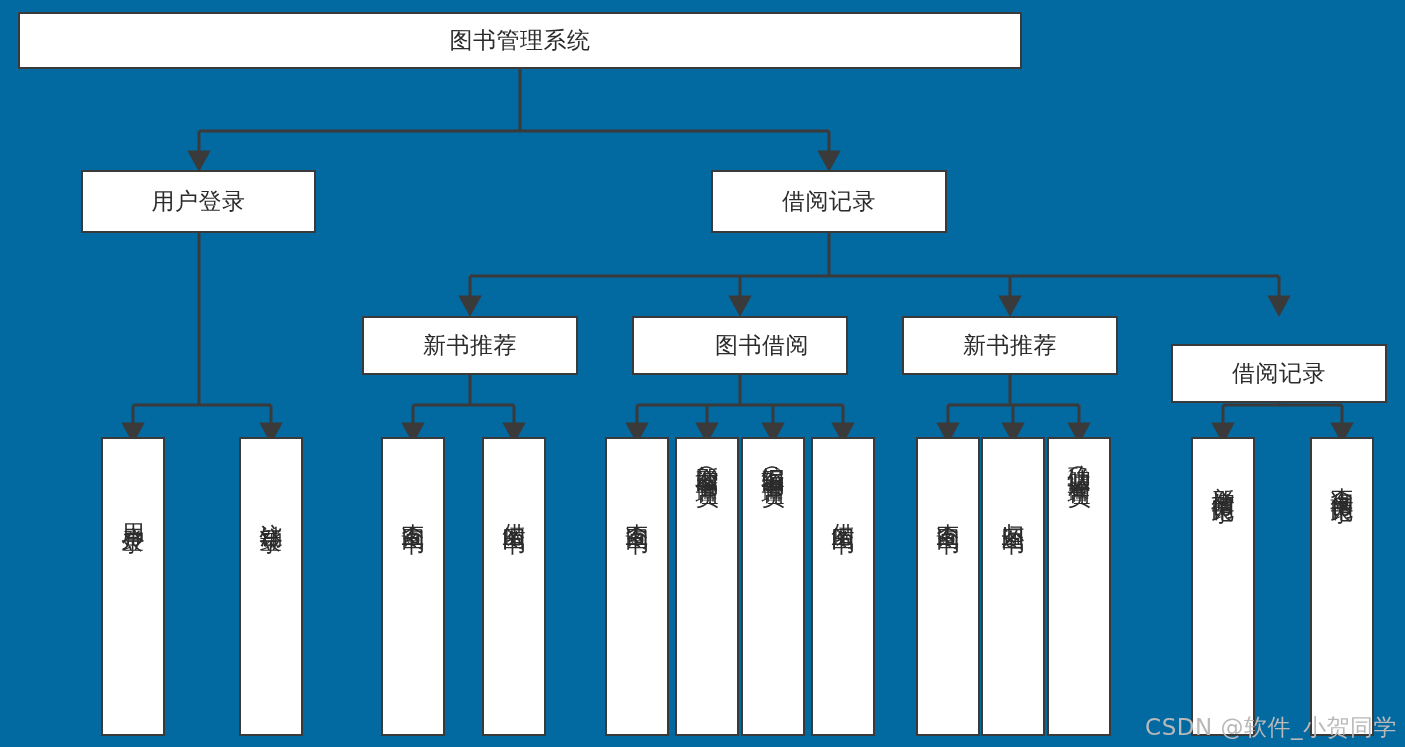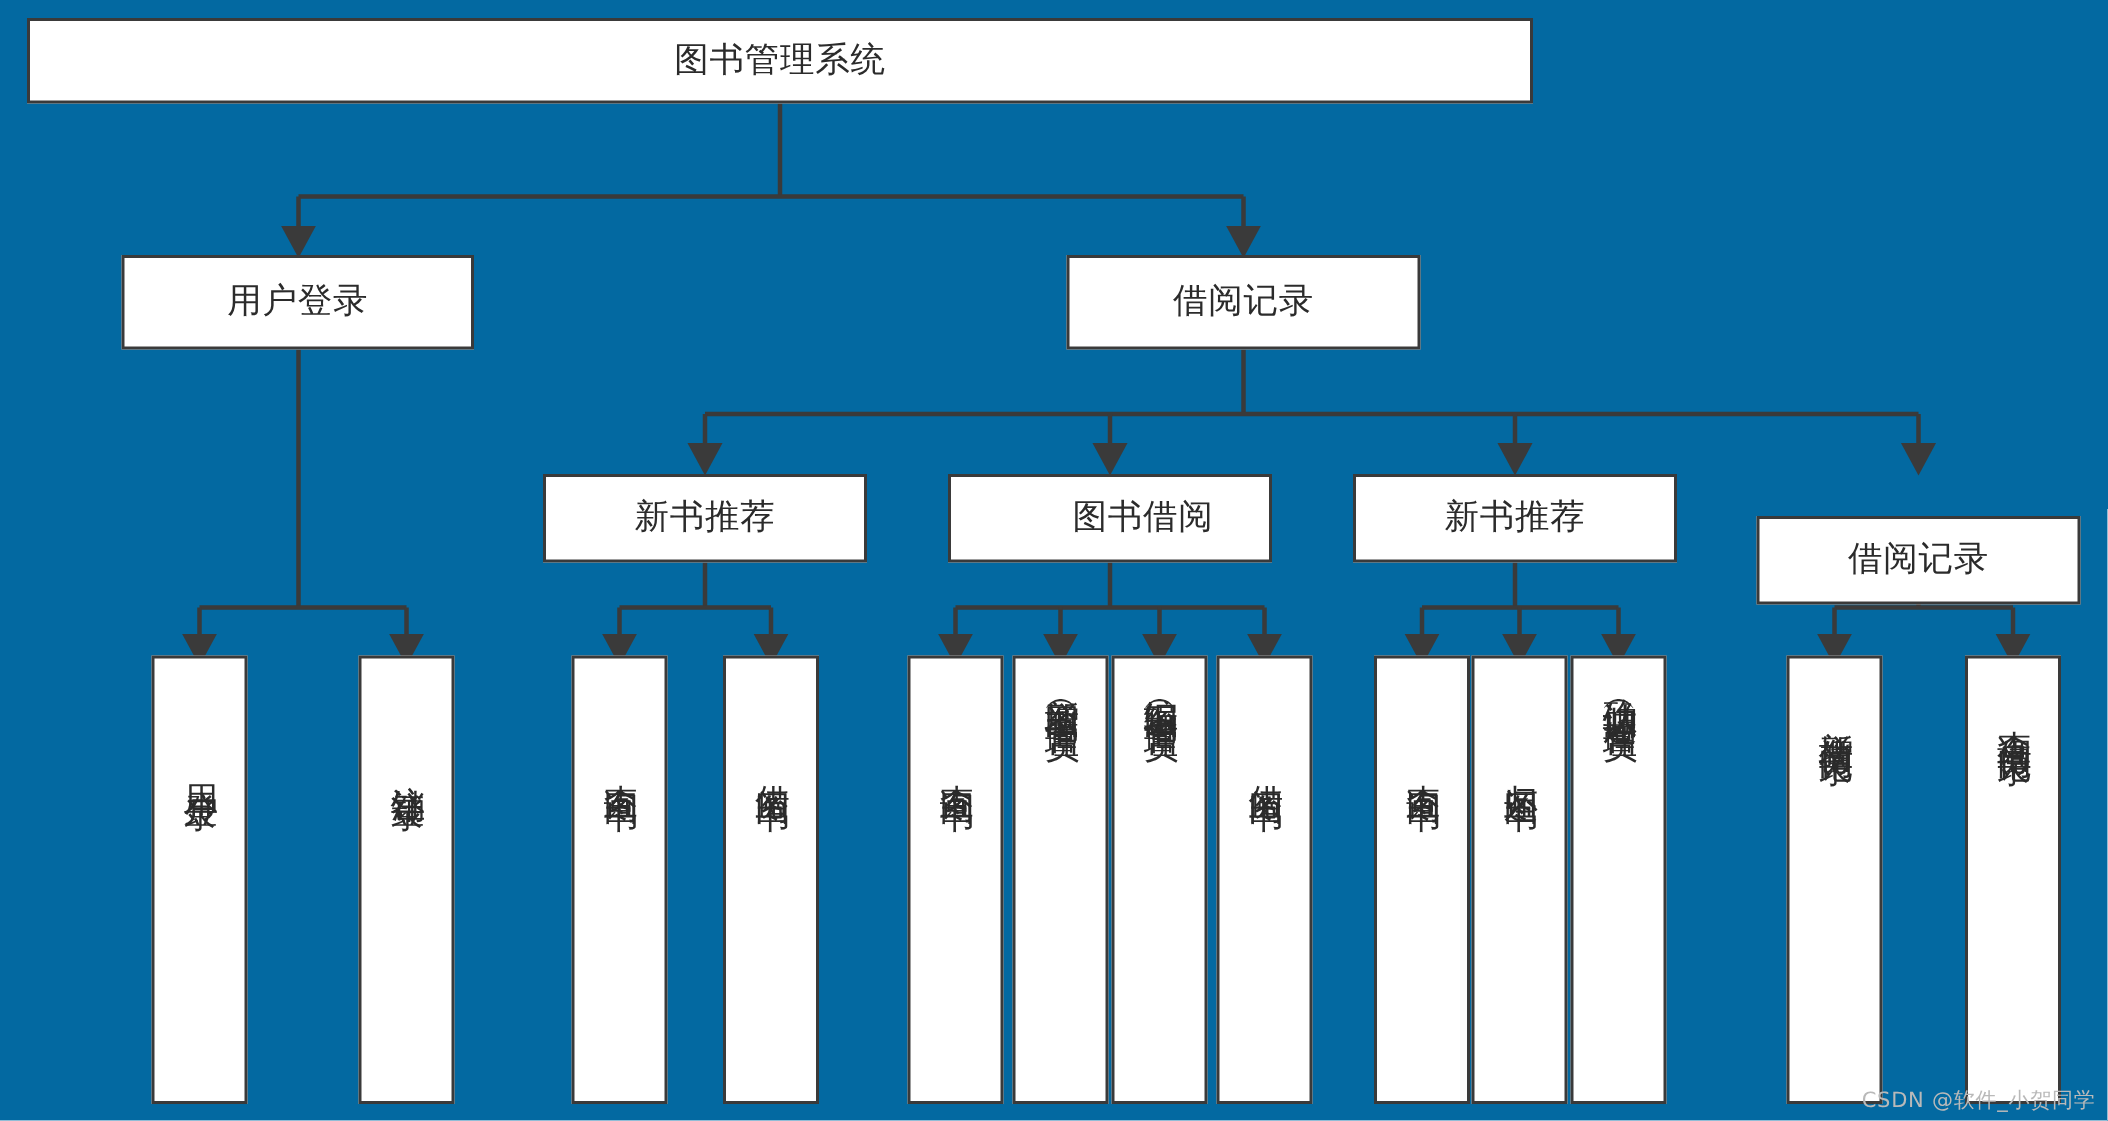--- a/index.html
+++ b/index.html
@@ -67,21 +67,21 @@
   .node.vert.mid .label {
     margin-top: 58px;
   }
   .node.vert.midlow .label {
     margin-top: 22px;
   }
   #watermark {
     position: absolute;
     right: 8px;
     bottom: 4px;
-    font-size: 14px;
+    font-size: 23px;
     color: #b9b9b9;
     white-space: nowrap;
     letter-spacing: 0.5px;
   }
 </style>
 </head>
 <body>
 
 <div id="diagram-root">
 

